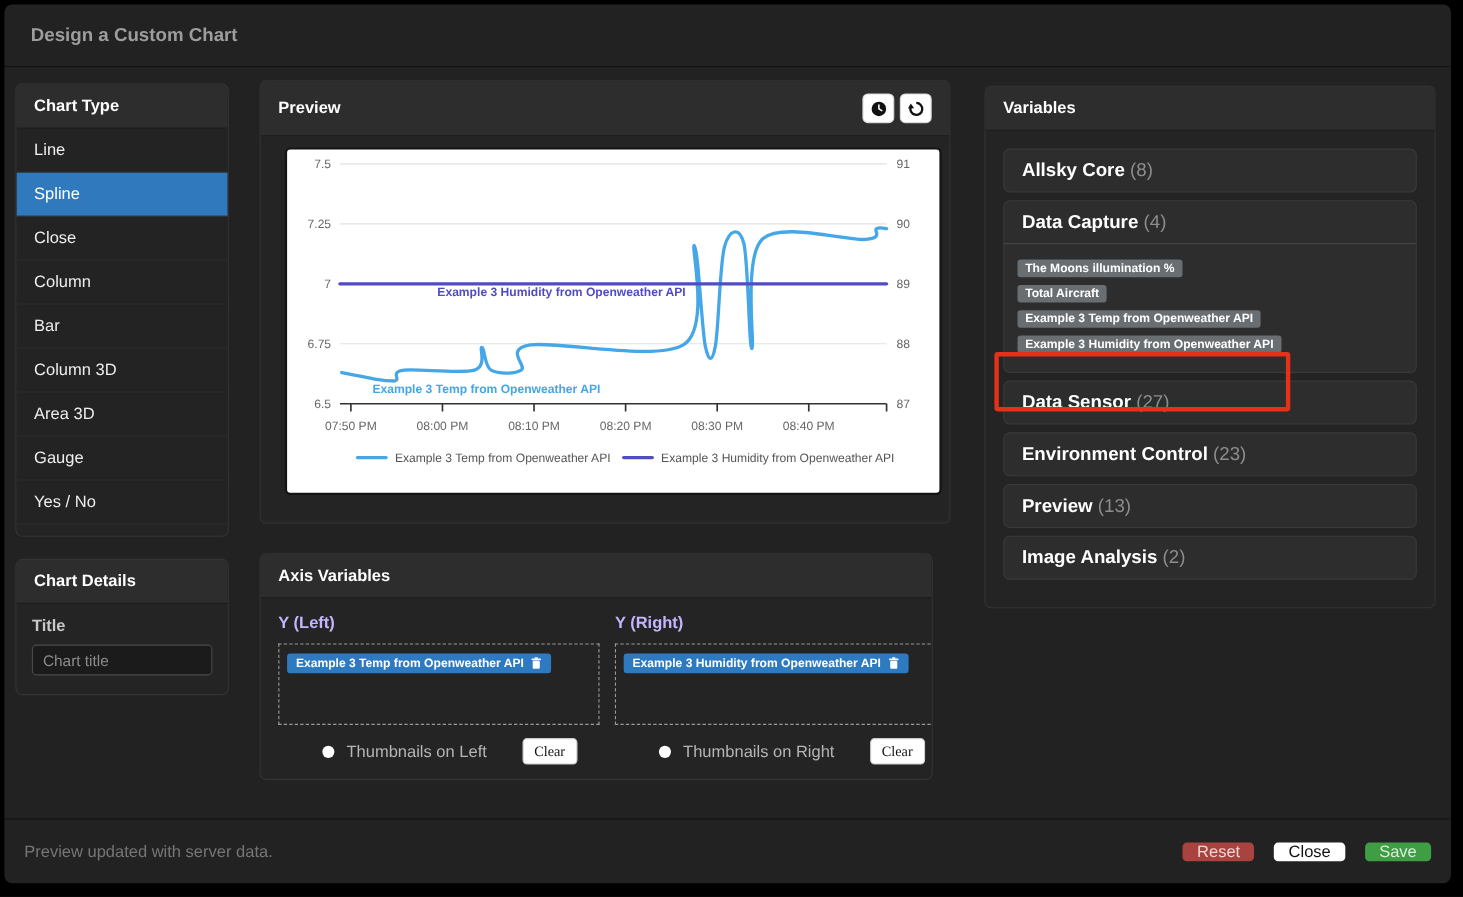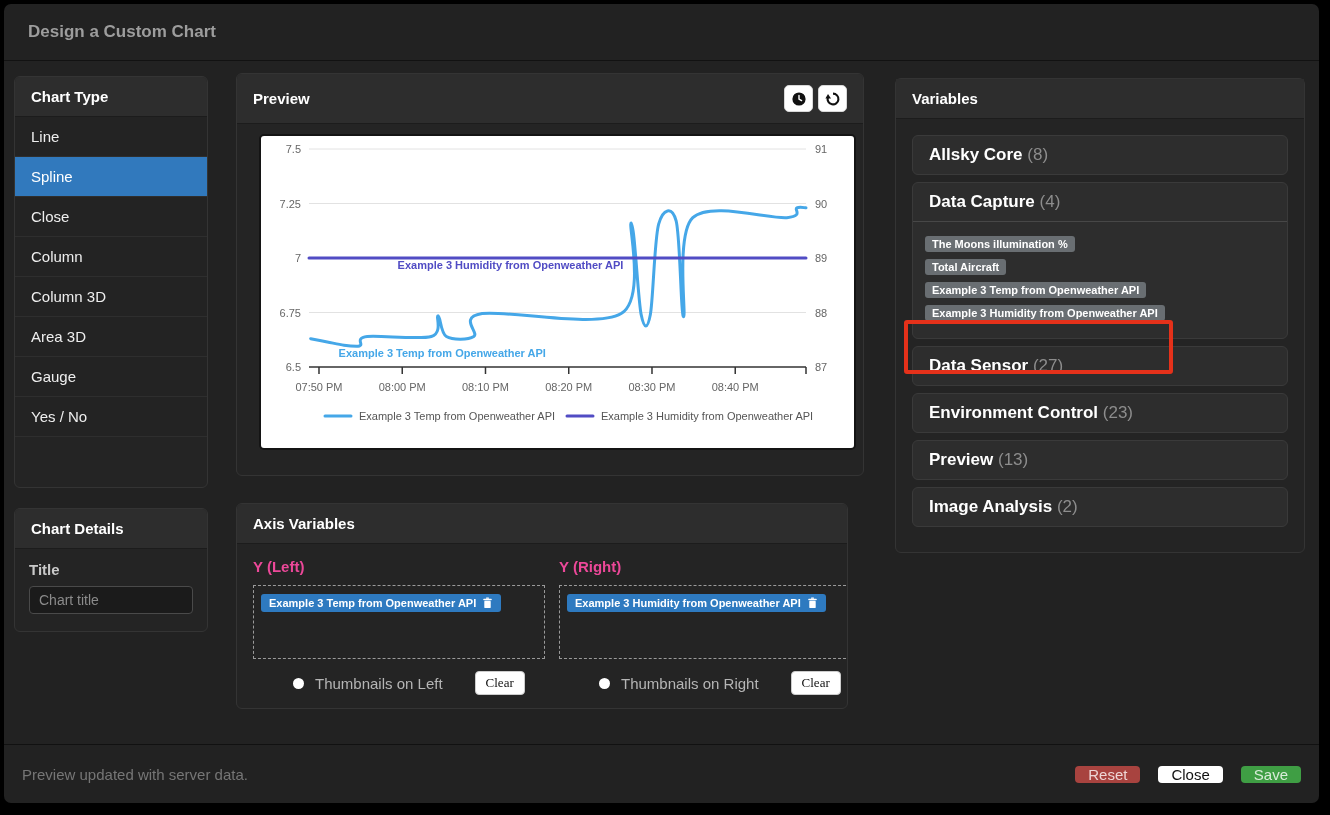--- a/index.html
+++ b/index.html
@@ -36,21 +36,21 @@
   .icon-btn { width:29px; height:27px; background:#fff; border:1px solid #d8d8d8; border-radius:5px;
               display:flex; align-items:center; justify-content:center; cursor:pointer; }
   .chart-card { position:absolute; left:22px; top:60px; width:597px; height:316px;
                 background:#fff; border:2px solid #141414; border-radius:5px; }
 
   
   .av-panel { left:232px; top:442px; width:612px; height:206px; }
   .av-body { position:relative; padding:16px; }
   .av-col { position:absolute; top:14px; width:292px; }
   .av-col.left { left:16px; } .av-col.right { left:322px; }
-  .av-label { color:#ec4899; font-size:15px; font-weight:bold; margin-bottom:10px; }
+  .av-label { color:#c4b5fd; font-size:15px; font-weight:bold; margin-bottom:10px; }
   .drop-zone { height:74px; border:1px dashed #9a9a9a; padding:7px; }
   .blue-pill { display:inline-flex; align-items:center; gap:6px; background:#2e7ac0; color:#fff;
                font-size:11px; font-weight:bold; padding:3px 8px; border-radius:3px; cursor:pointer; }
   .thumb-row { display:flex; align-items:center; margin-top:12px; margin-left:40px; }
   .radio-dot { width:11px; height:11px; border-radius:50%; background:#fff; margin-right:11px; cursor:pointer; }
   .thumb-label { color:#b5b5b5; font-size:15px; }
   .clear-btn { margin-left:32px; background:#fff; color:#111; border:1px solid #ccc; border-radius:4px;
                font-size:13px; padding:3px 10px; cursor:pointer; font-family:Liberation Serif, serif; }
 
   
@@ -99,20 +99,23 @@
           </div>
 
           <div class="ct-item">
             <span>Close</span>
           </div>
 
           <div class="ct-item">
             <span>Column</span>
           </div>
 
+          <div class="ct-item">
+            <span>Bar</span>
+          </div>
 
           <div class="ct-item">
             <span>Column 3D</span>
           </div>
 
           <div class="ct-item">
             <span>Area 3D</span>
           </div>
 
           <div class="ct-item">

